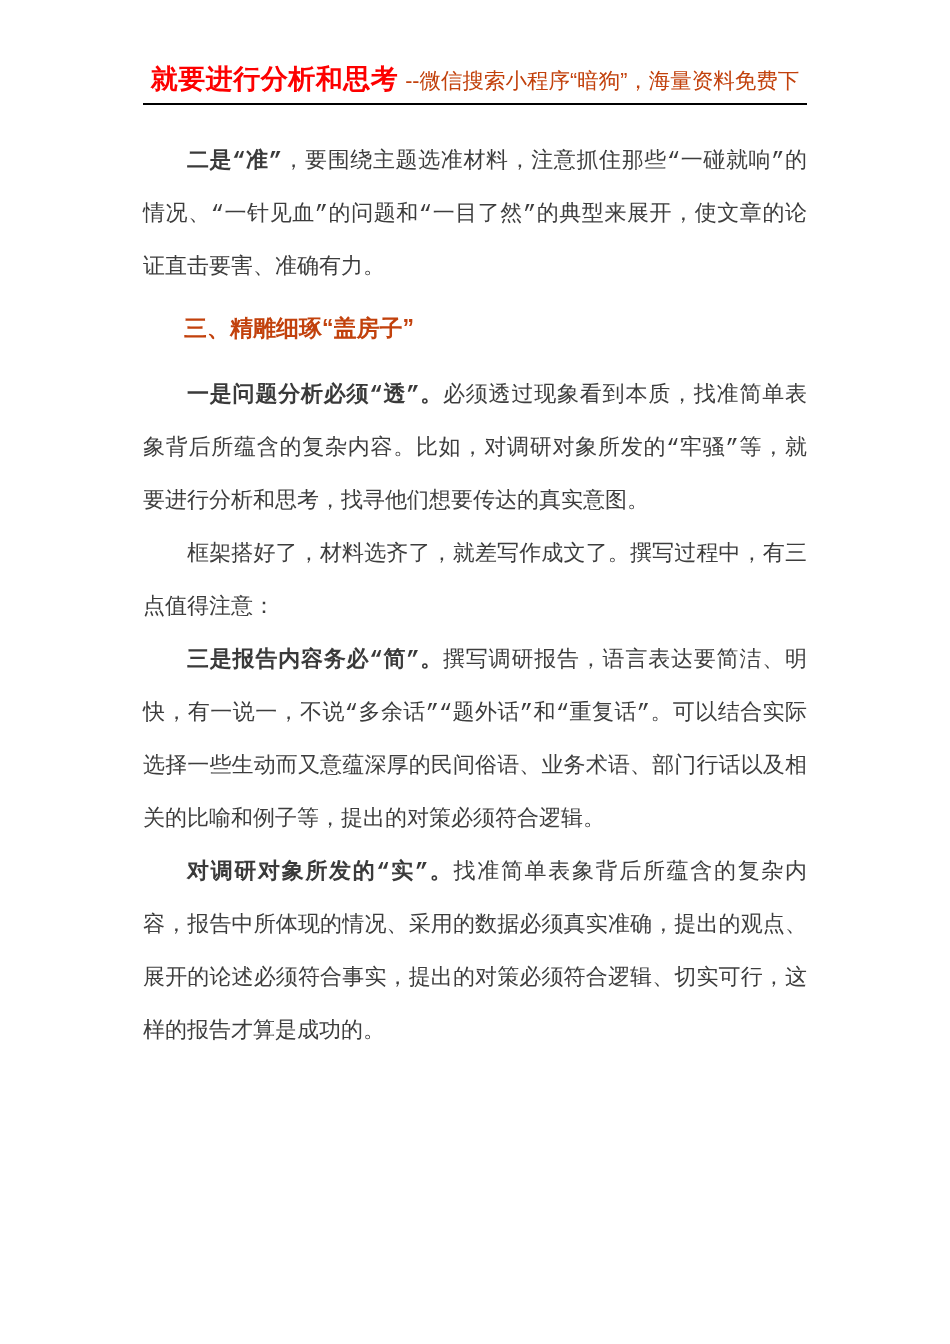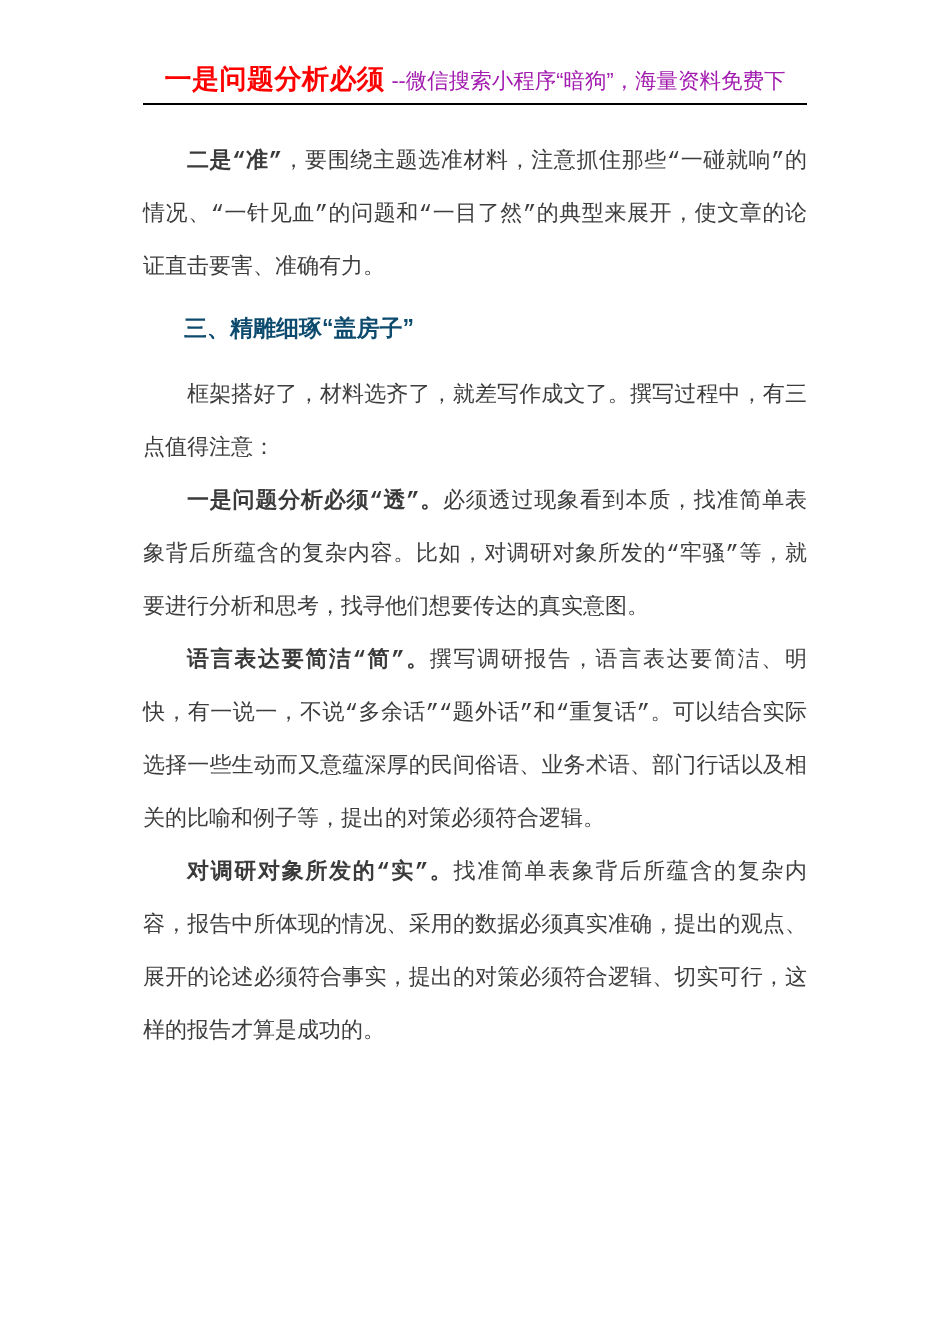--- a/index.html
+++ b/index.html
@@ -29,21 +29,21 @@
     padding-bottom: 4px;
     line-height: 32px;
   }
   .brand {
     color: #fd0000;
     font-weight: bold;
     font-size: 27px;
     letter-spacing: 0.5px;
   }
   .tagline {
-    color: #a21caf;
+    color: #c2410c;
     font-size: 21.5px;
     margin-left: 7px;
   }
   
   .content {
     width: 664px;
     margin: 30px auto 0 auto;
     font-size: 22px;
     line-height: 53px;
     color: #3d3d3d;
@@ -56,44 +56,44 @@
   }
   .content p b {
     font-weight: bold;
     color: #3a3a3a;
   }
   .content h3 {
     margin: 8px 0 14px 0;
     font-size: 23px;
     line-height: 53px;
     font-weight: bold;
-    color: #0c4a6e;
+    color: #c2410c;
     text-indent: 41px;
     text-align: left;
   }
 </style>
 </head>
 <body>
 
 <div class="page">
 
   <div class="doc-header">
-    <span class="brand">一是问题分析必须</span><span class="tagline">--微信搜索小程序“暗狗”，海量资料免费下</span>
+    <span class="brand">就要进行分析和思考</span><span class="tagline">--微信搜索小程序“暗狗”，海量资料免费下</span>
   </div>
 
   <div class="content">
 
     <p><b>二是“准”</b><span>，要围绕主题选准材料，注意抓住那些“一碰就响”的情况、“一针见血”的问题和“一目了然”的典型来展开，使文章的论证直击要害、准确有力。</span></p>
 
 
     <h3>三、精雕细琢“盖房子”</h3>
 
+    <p><b>一是问题分析必须“透”。</b><span>必须透过现象看到本质，找准简单表象背后所蕴含的复杂内容。比如，对调研对象所发的“牢骚”等，就要进行分析和思考，找寻他们想要传达的真实意图。</span></p>
+
     <p><span>框架搭好了，材料选齐了，就差写作成文了。撰写过程中，有三点值得注意：</span></p>
 
-    <p><b>一是问题分析必须“透”。</b><span>必须透过现象看到本质，找准简单表象背后所蕴含的复杂内容。比如，对调研对象所发的“牢骚”等，就要进行分析和思考，找寻他们想要传达的真实意图。</span></p>
-
-    <p><b>语言表达要简洁“简”。</b><span>撰写调研报告，语言表达要简洁、明快，有一说一，不说“多余话”“题外话”和“重复话”。可以结合实际选择一些生动而又意蕴深厚的民间俗语、业务术语、部门行话以及相关的比喻和例子等，提出的对策必须符合逻辑。</span></p>
+    <p><b>三是报告内容务必“简”。</b><span>撰写调研报告，语言表达要简洁、明快，有一说一，不说“多余话”“题外话”和“重复话”。可以结合实际选择一些生动而又意蕴深厚的民间俗语、业务术语、部门行话以及相关的比喻和例子等，提出的对策必须符合逻辑。</span></p>
 
     <p><b>对调研对象所发的“实”。</b><span>找准简单表象背后所蕴含的复杂内容，报告中所体现的情况、采用的数据必须真实准确，提出的观点、展开的论述必须符合事实，提出的对策必须符合逻辑、切实可行，这样的报告才算是成功的。</span></p>
 
   </div>
 
 </div>
 
 </body></html>

